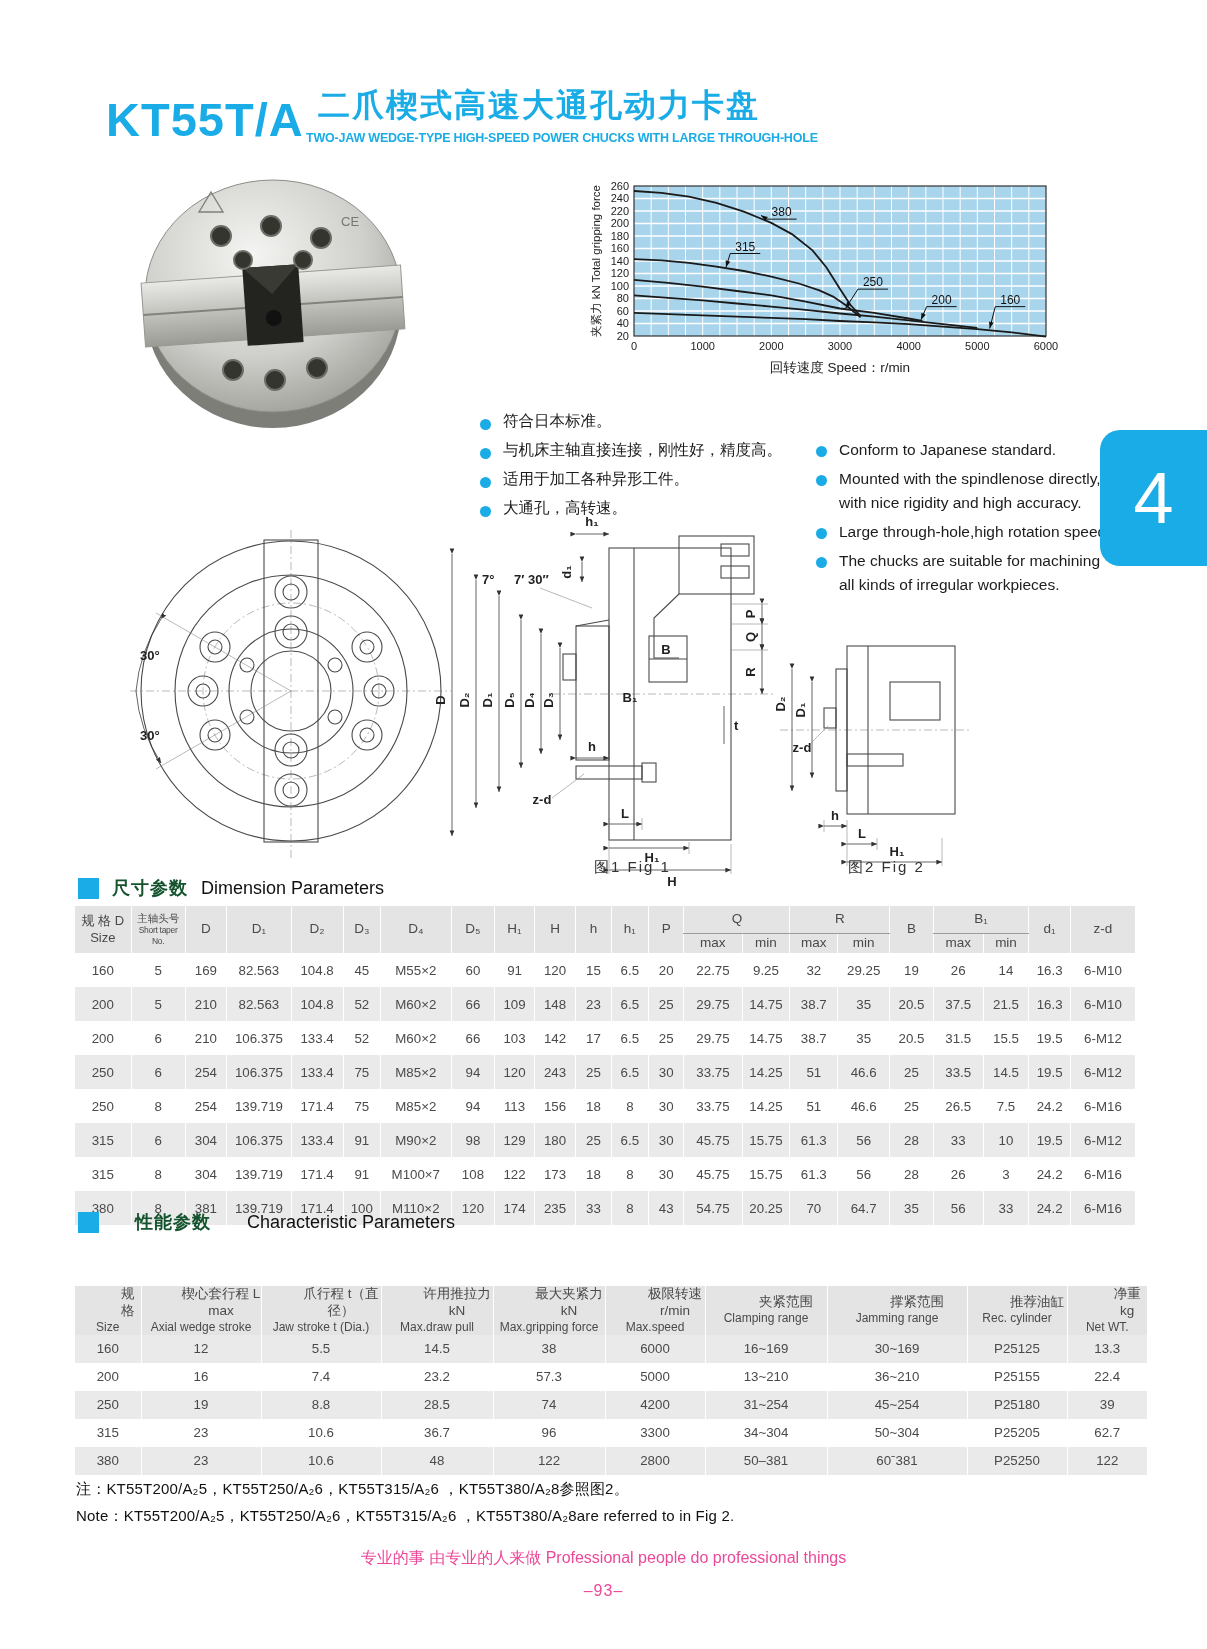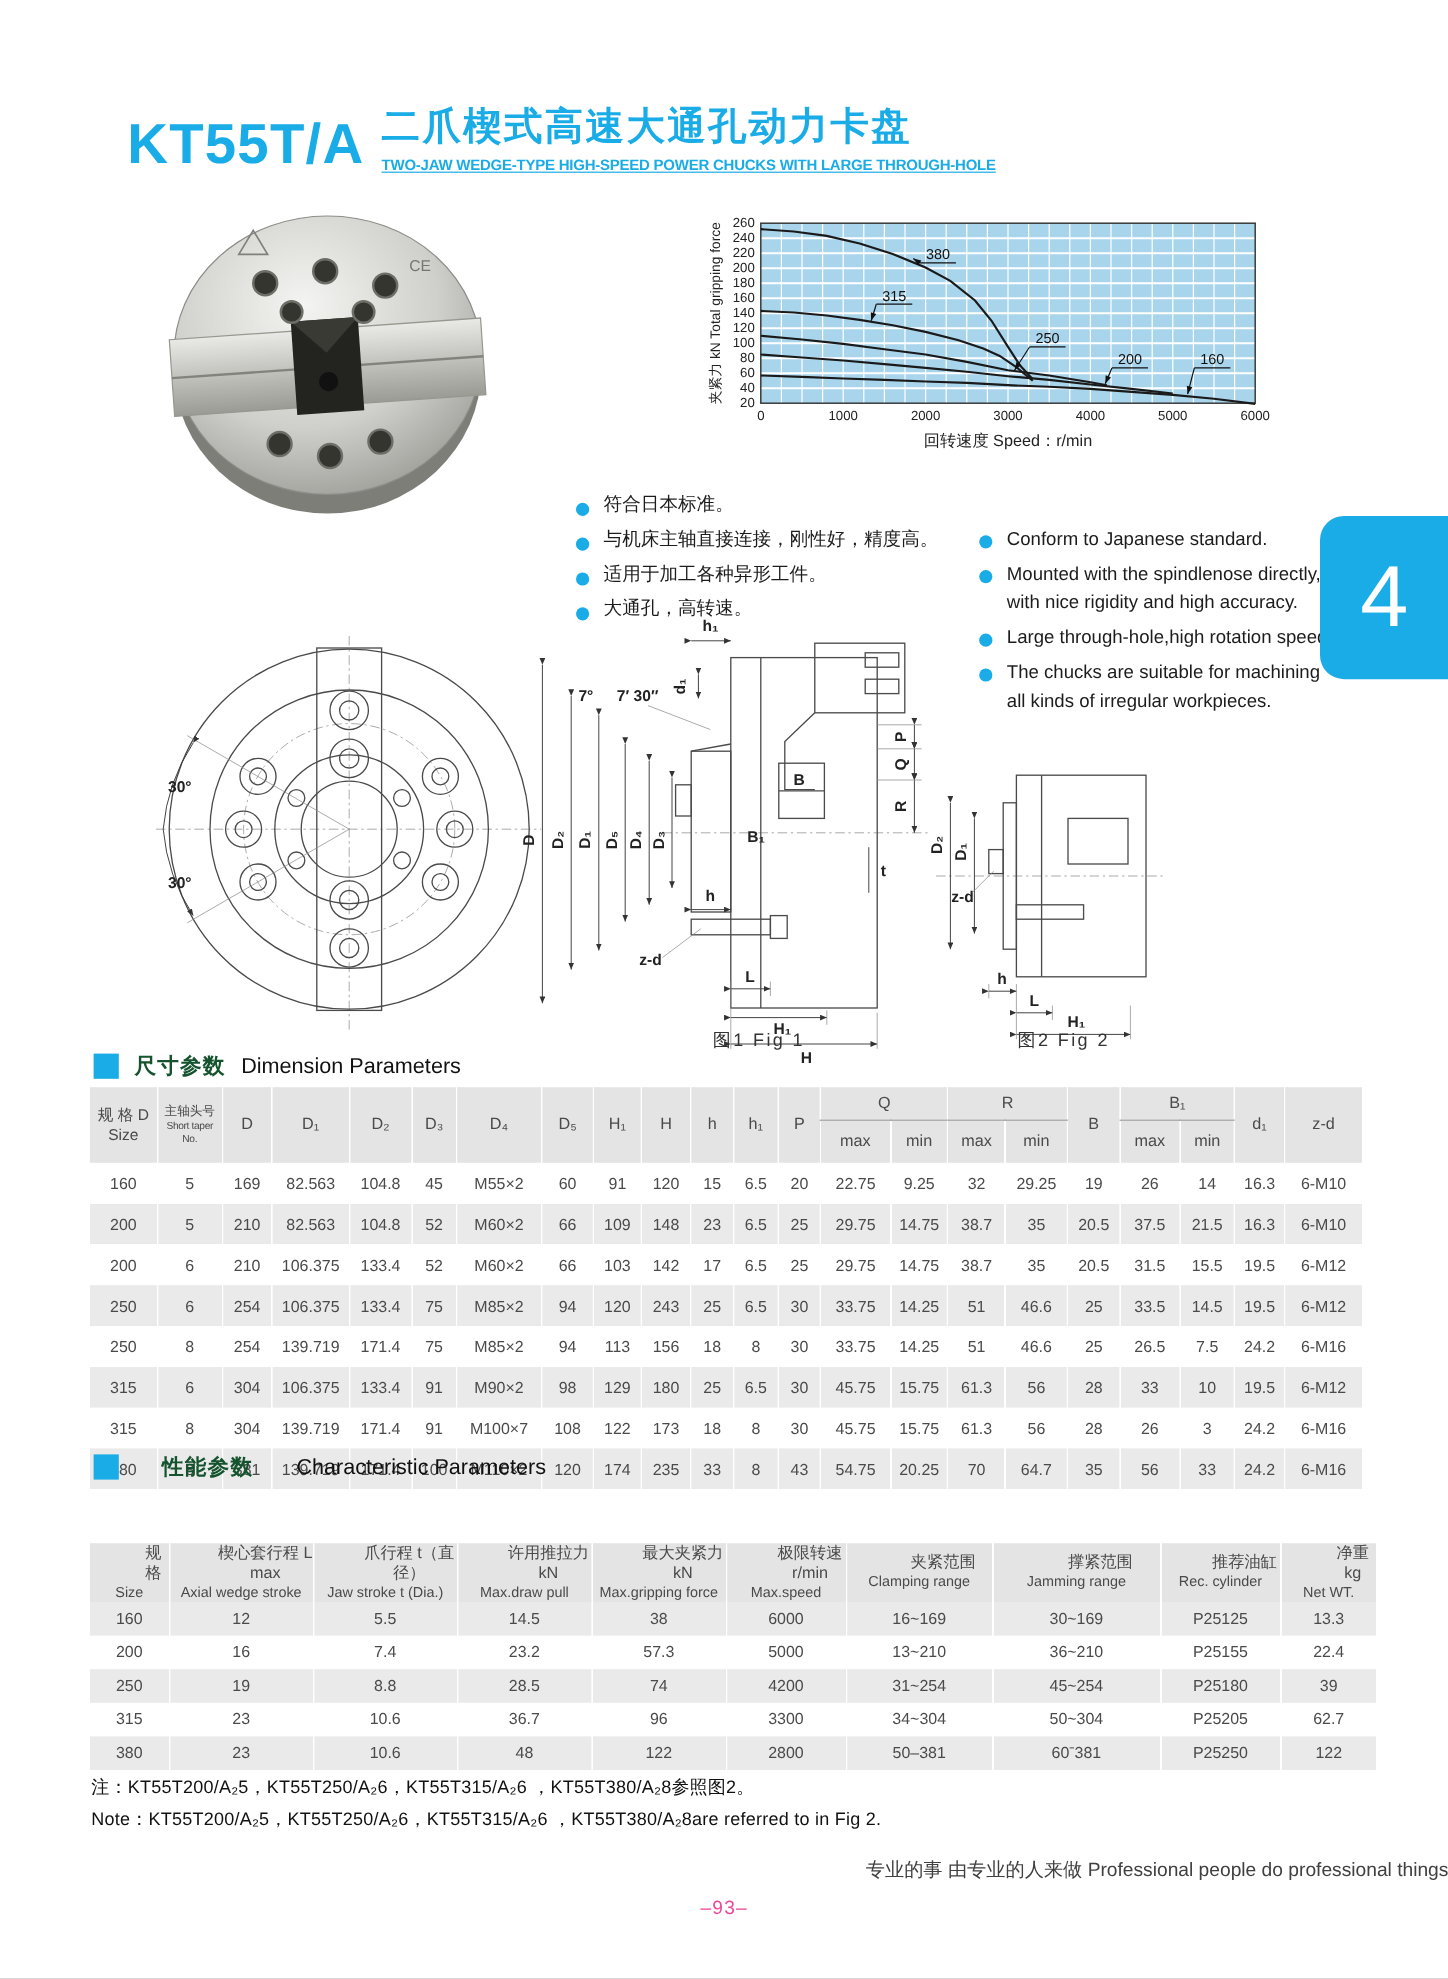--- a/index.html
+++ b/index.html
@@ -10,21 +10,21 @@
     --alt-bg:#eaeaea;
     --line:#4a4a4a;
   }
   *{margin:0;padding:0;box-sizing:border-box;}
   body{background:#888;font-family:"Liberation Sans","DejaVu Sans",sans-serif;}
   .page{position:relative;width:1207px;height:1649px;background:#fff;margin:0 auto;overflow:hidden;}
 
   
   .model{position:absolute;left:106px;top:92px;font-size:47px;font-weight:bold;color:var(--cyan);letter-spacing:1px;}
   .title-cn{position:absolute;left:318px;top:84px;font-size:32px;font-weight:600;color:var(--cyan);letter-spacing:2px;}
-  .title-en{position:absolute;left:318px;top:131px;font-size:12.5px;font-weight:600;color:var(--cyan);letter-spacing:-0.2px;white-space:nowrap;text-decoration:underline;}
+  .title-en{position:absolute;left:306px;top:131px;font-size:12.5px;font-weight:600;color:var(--cyan);letter-spacing:-0.2px;white-space:nowrap;}
 
   
   .photo{position:absolute;left:103px;top:166px;width:337px;height:268px;}
 
   
   .chart{position:absolute;left:588px;top:178px;width:482px;height:214px;}
   .chart text{font-family:"Liberation Sans",sans-serif;}
 
   
   .features{position:absolute;list-style:none;}
@@ -62,39 +62,39 @@
 
   
   .tbl-wrap{position:absolute;left:75px;width:1060px;}
   .dim-wrap{top:906px;}
   .char-wrap{top:1286px;}
   table{border-collapse:collapse;width:1060px;table-layout:fixed;color:var(--tbl-ink);}
   th,td{text-align:center;vertical-align:middle;border-left:1px solid #fff;font-weight:normal;overflow:hidden;}
   th:first-child,td:first-child{border-left:none;}
   thead th{background:var(--hdr-bg);font-size:13.5px;line-height:1.25;}
   .dim-table thead tr:first-child th{height:27px;}
-  .dim-table thead tr:last-child th{height:36px;}
+  .dim-table thead tr:last-child th{height:20px;}
   .dim-table td{height:34px;font-size:13.3px;}
   .grp{border-bottom:1px solid #9c9c9c;}
   .hdr2{font-size:13px;}
   .tiny{font-size:8.5px;letter-spacing:-0.3px;}
   .small-cn{font-size:10.5px;}
   tbody tr:nth-child(even) td{background:var(--alt-bg);}
   .char-table thead th{height:46px;}
   .char-table thead .cn{font-size:13.5px;margin-left:40px;}
   .char-table thead .en{font-size:12px;}
   .char-table td{height:28px;font-size:13.3px;}
   .char-table tbody tr:nth-child(odd) td{background:var(--alt-bg);}
   .char-table tbody tr:nth-child(even) td{background:#fff;}
 
   
   .note{position:absolute;left:76px;font-size:15px;color:#111;letter-spacing:0.2px;}
   .note-cn{top:1480px;}
   .note-en{top:1507px;}
-  .footer{position:absolute;left:0;top:1548px;width:100%;text-align:right;font-size:16px;color:#404040;}
+  .footer{position:absolute;left:0;top:1548px;width:100%;text-align:center;font-size:16px;color:#ec4899;}
   .pagenum{position:absolute;left:0;top:1582px;width:100%;text-align:center;font-size:16px;color:#ec4899;letter-spacing:1px;}
 </style>
 </head>
 <body>
 
 <div class="page">
 
   <div class="model">KT55T/A</div>
   <div class="title-cn">二爪楔式高速大通孔动力卡盘</div>
   <div class="title-en">TWO-JAW WEDGE-TYPE HIGH-SPEED POWER CHUCKS WITH LARGE THROUGH-HOLE</div>

